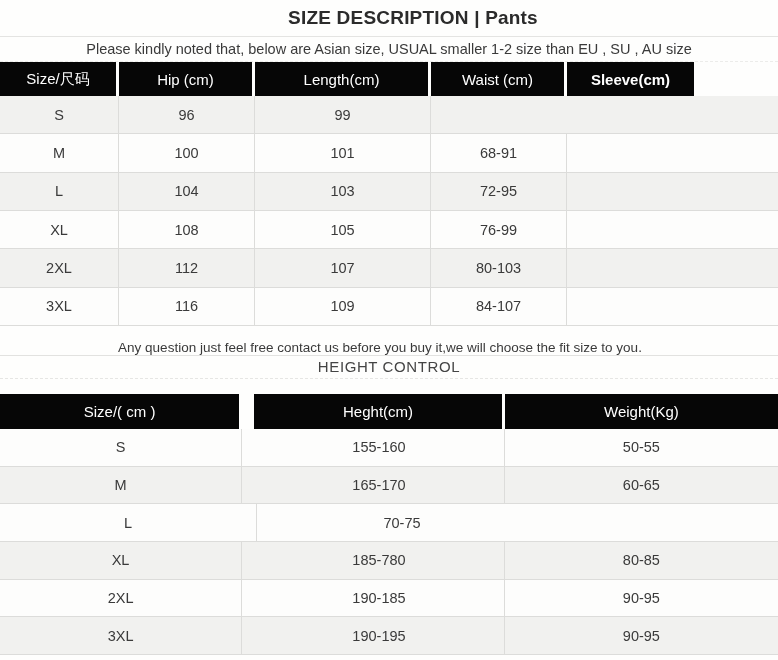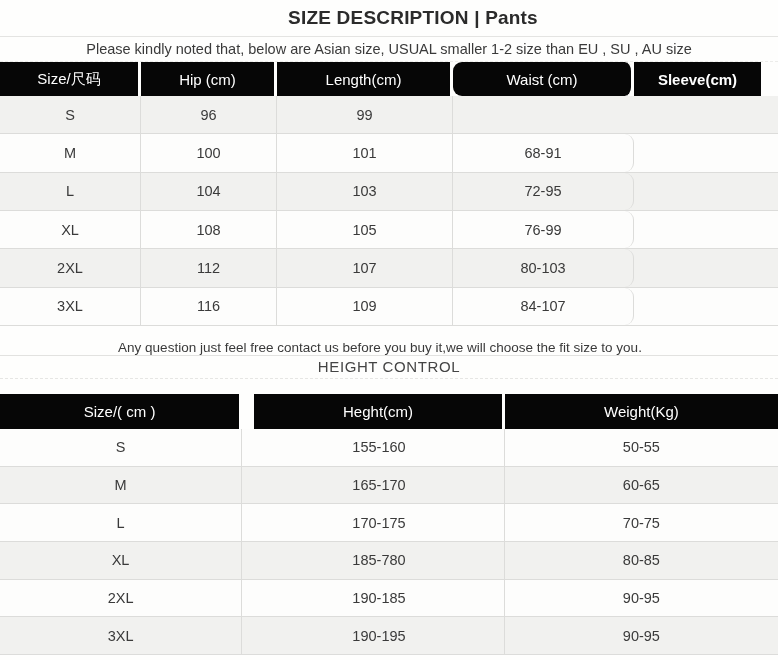--- a/index.html
+++ b/index.html
@@ -20,22 +20,22 @@
   .t2 .hrow{height:35px;}
 
   .row{display:flex;box-sizing:border-box;border-bottom:1px solid #dcdcda;}
   .t1 .row{height:38.33px;}
   .t2 .row{height:37.67px;}
   .cell{display:flex;align-items:center;justify-content:center;font-size:14.5px;color:#3a3a3a;
         box-sizing:border-box;}
   .row .cell:not(:last-child){border-right:1px solid #dcdcda;}
 
   
-  .t1 .c0{width:141px;} .t1 .c1{width:136px;} .t1 .c2{width:176px;}
-  .t1 .c3{width:181px;border-radius:9px;} .t1 .c4{width:127px;font-weight:bold;}
+  .t1 .c0{width:119px;} .t1 .c1{width:136px;} .t1 .c2{width:176px;}
+  .t1 .c3{width:136px;} .t1 .c4{width:127px;font-weight:bold;}
   
   .t2 .c0{width:257px;} .t2 .c1{width:266px;margin-left:12px;} .t2 .c2{width:290px;}
 
   
   .t1 .tbody .row:nth-child(odd){background:#f1f1ef;}
   .t1 .tbody .row:nth-child(even){background:#fdfdfc;}
   .t2 .tbody .row:nth-child(odd){background:#fdfdfc;}
   .t2 .tbody .row:nth-child(even){background:#f1f1ef;}
 
   .note-row{height:15px;margin-top:14px;display:flex;align-items:center;justify-content:center;
@@ -129,21 +129,20 @@
         <div class="cell c1">155-160</div>
         <div class="cell c2">50-55</div>
       </div>
       <div class="row">
         <div class="cell c0">M</div>
         <div class="cell c1">165-170</div>
         <div class="cell c2">60-65</div>
       </div>
       <div class="row">
         <div class="cell c0">L</div>
-        <div class="cell c1">170-175</div>
         <div class="cell c2">70-75</div>
       </div>
       <div class="row">
         <div class="cell c0">XL</div>
         <div class="cell c1">185-780</div>
         <div class="cell c2">80-85</div>
       </div>
       <div class="row">
         <div class="cell c0">2XL</div>
         <div class="cell c1">190-185</div>

